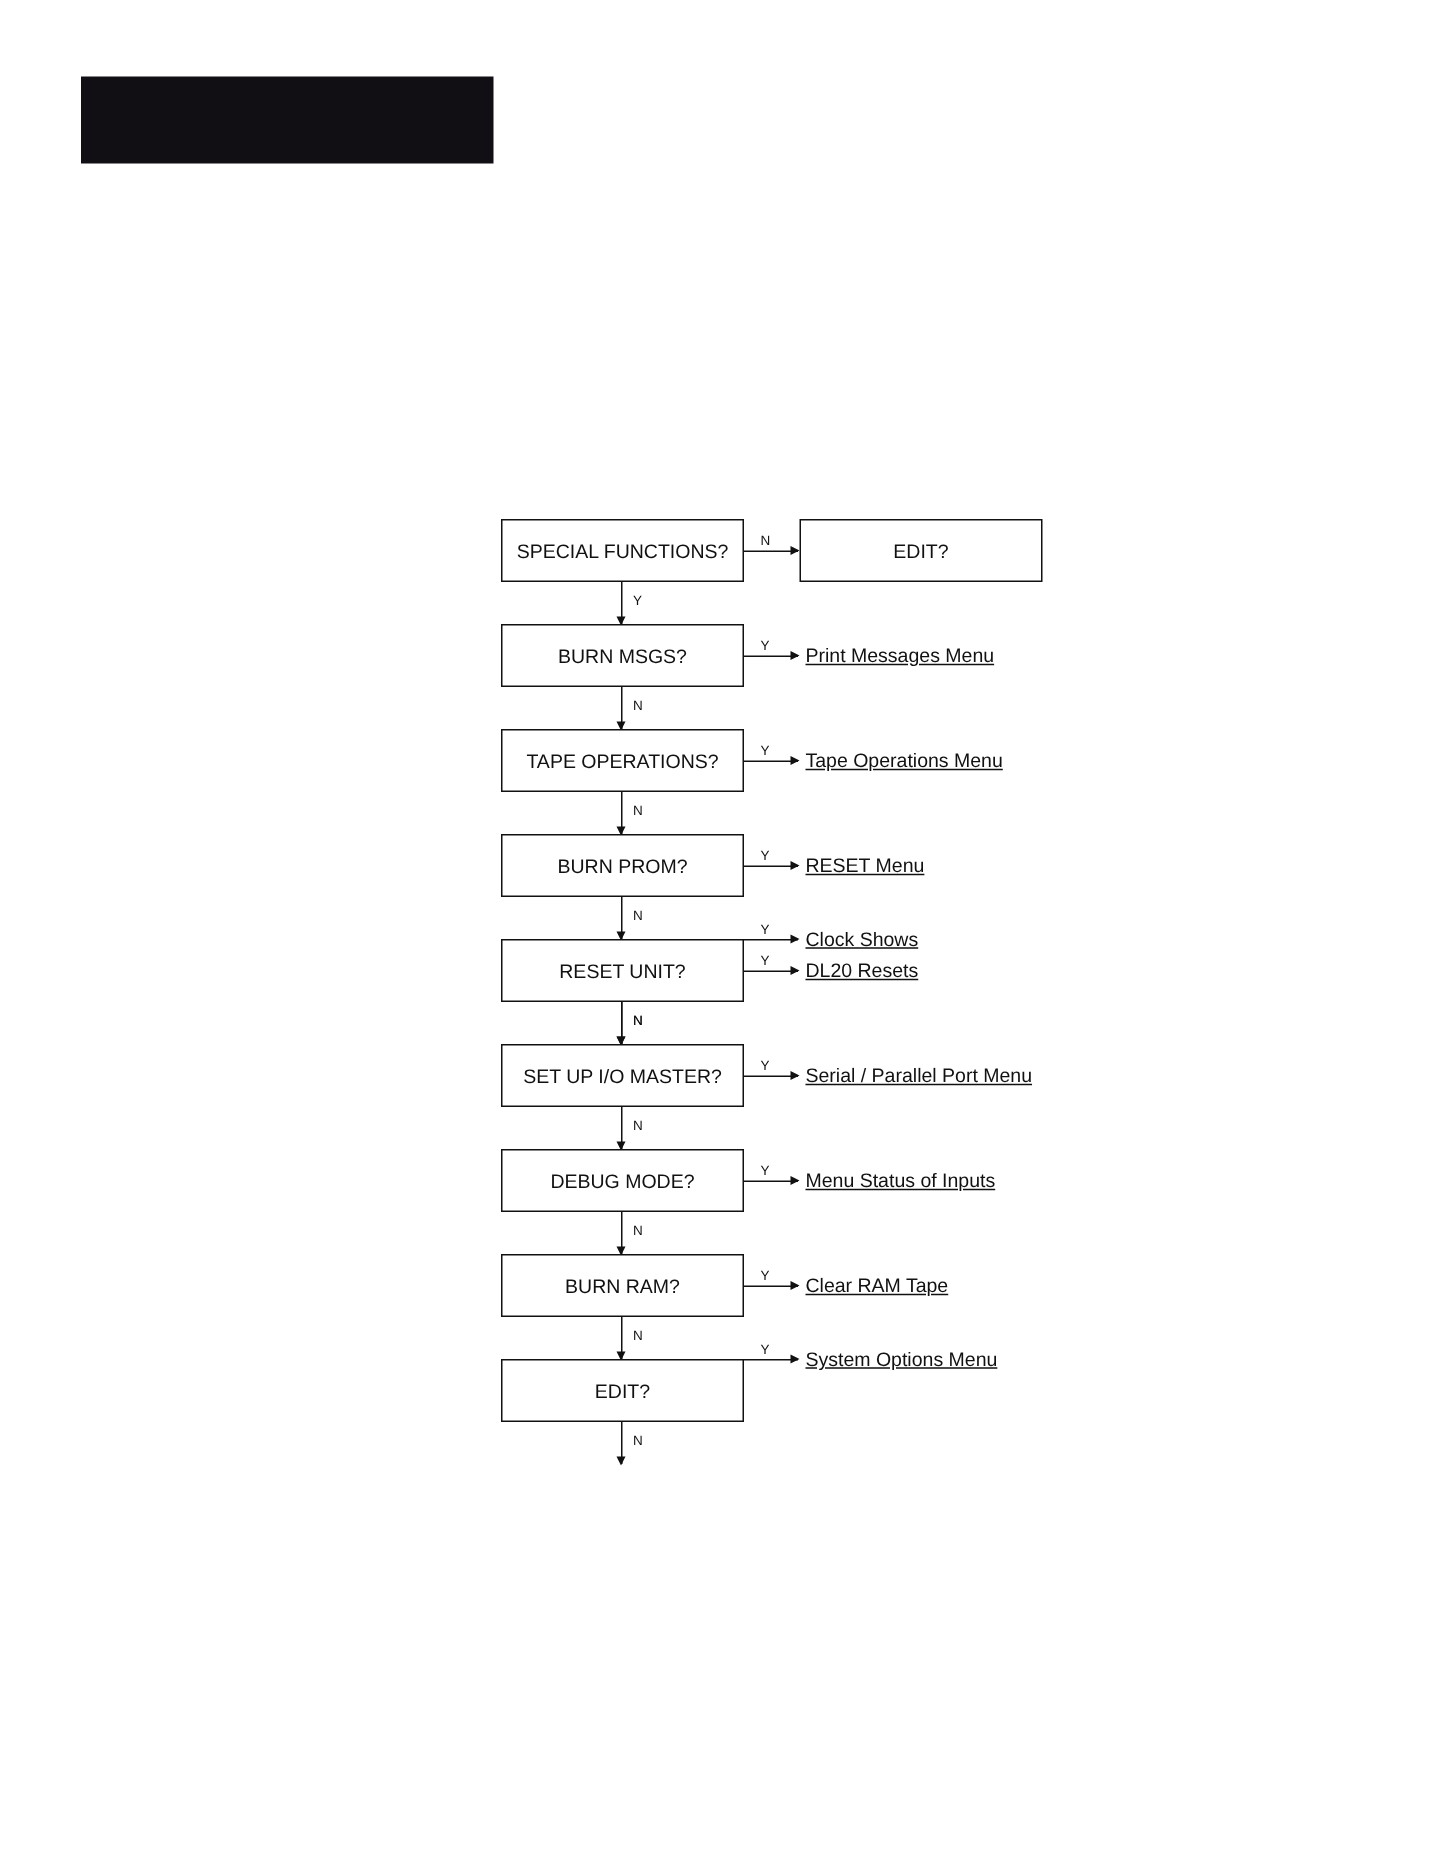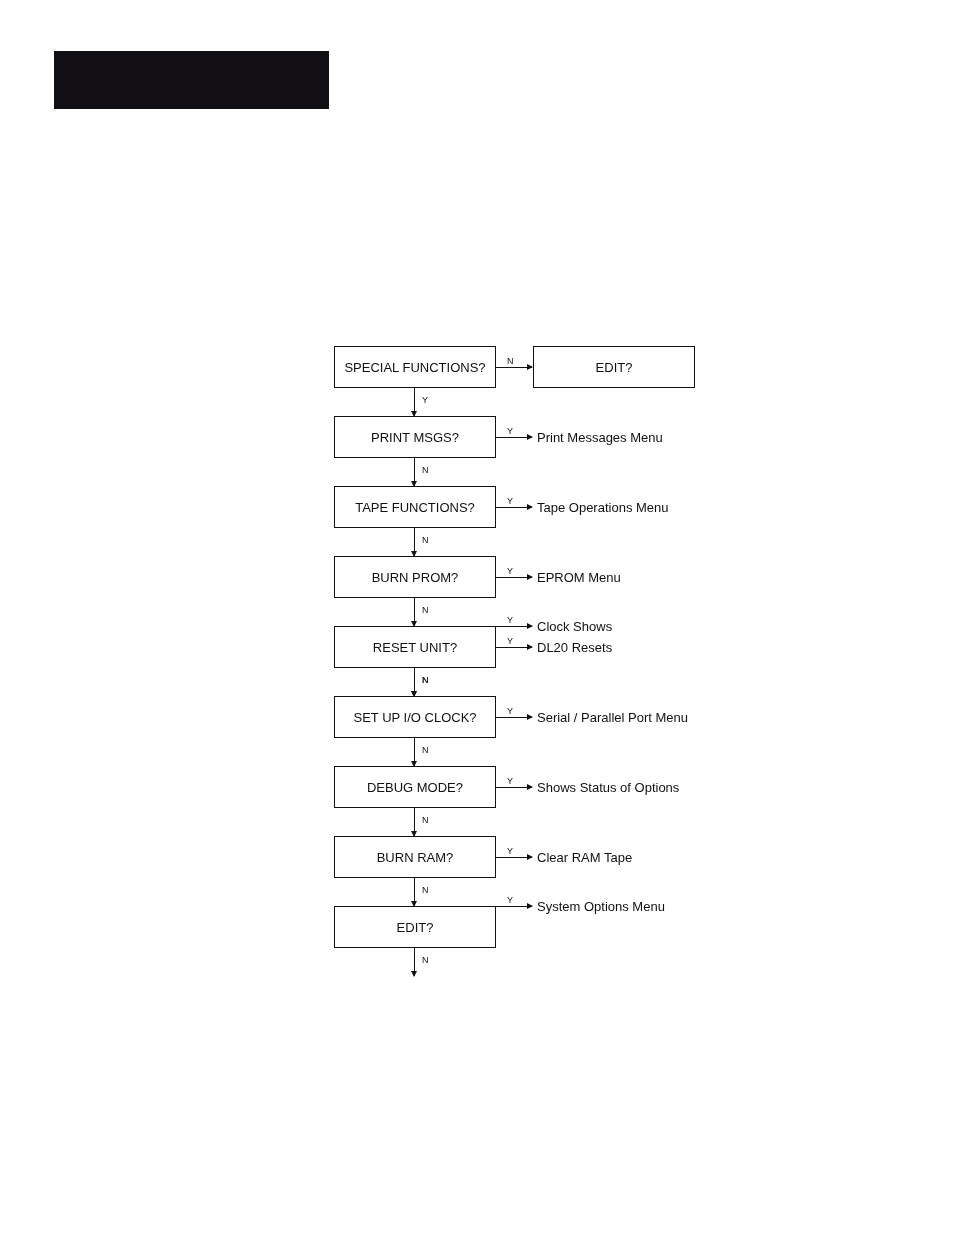--- a/index.html
+++ b/index.html
@@ -53,20 +53,21 @@
     top: 0;
   }
   .right-label {
     position: absolute;
     left: 203px;
     top: 50%;
     transform: translateY(-50%);
     font-size: 13px;
     color: #111;
     white-space: nowrap;
+    text-decoration: underline;
   }
 
   
   .h-conn {
     position: absolute;
     top: 50%;
     left: 162px;
     height: 1px;
     background: #111;
   }
@@ -134,47 +135,47 @@
       <span class="h-lbl">N</span>
       <div class="box right-box">
         <span>EDIT?</span>
       </div>
       <div class="v-conn"></div>
       <span class="v-lbl">Y</span>
     </div>
 
     <div class="row">
       <div class="box">
-        <span>PRINT MSGS?</span>
+        <span>BURN MSGS?</span>
       </div>
       <div class="h-conn" style="width:36px"></div>
       <span class="h-lbl">Y</span>
       <span class="right-label">Print Messages Menu</span>
       <div class="v-conn"></div>
       <span class="v-lbl">N</span>
     </div>
 
     <div class="row">
       <div class="box">
-        <span>TAPE FUNCTIONS?</span>
+        <span>TAPE OPERATIONS?</span>
       </div>
       <div class="h-conn" style="width:36px"></div>
       <span class="h-lbl">Y</span>
       <span class="right-label">Tape Operations Menu</span>
       <div class="v-conn"></div>
       <span class="v-lbl">N</span>
     </div>
 
     <div class="row">
       <div class="box">
         <span>BURN PROM?</span>
       </div>
       <div class="h-conn" style="width:36px"></div>
       <span class="h-lbl">Y</span>
-      <span class="right-label">EPROM Menu</span>
+      <span class="right-label">RESET Menu</span>
       <div class="v-conn"></div>
       <span class="v-lbl">N</span>
     </div>
 
     <div class="row">
       <div class="h-conn" style="width:36px"></div>
       <span class="h-lbl">Y</span>
       <span class="right-label">Clock Shows</span>
       <div class="v-conn"></div>
       <span class="v-lbl">N</span>
@@ -186,36 +187,36 @@
       </div>
       <div class="h-conn" style="width:36px"></div>
       <span class="h-lbl">Y</span>
       <span class="right-label">DL20 Resets</span>
       <div class="v-conn"></div>
       <span class="v-lbl">N</span>
     </div>
 
     <div class="row">
       <div class="box">
-        <span>SET UP I/O CLOCK?</span>
+        <span>SET UP I/O MASTER?</span>
       </div>
       <div class="h-conn" style="width:36px"></div>
       <span class="h-lbl">Y</span>
       <span class="right-label">Serial / Parallel Port Menu</span>
       <div class="v-conn"></div>
       <span class="v-lbl">N</span>
     </div>
 
     <div class="row">
       <div class="box">
         <span>DEBUG MODE?</span>
       </div>
       <div class="h-conn" style="width:36px"></div>
       <span class="h-lbl">Y</span>
-      <span class="right-label">Shows Status of Options</span>
+      <span class="right-label">Menu Status of Inputs</span>
       <div class="v-conn"></div>
       <span class="v-lbl">N</span>
     </div>
 
     <div class="row">
       <div class="box">
         <span>BURN RAM?</span>
       </div>
       <div class="h-conn" style="width:36px"></div>
       <span class="h-lbl">Y</span>

